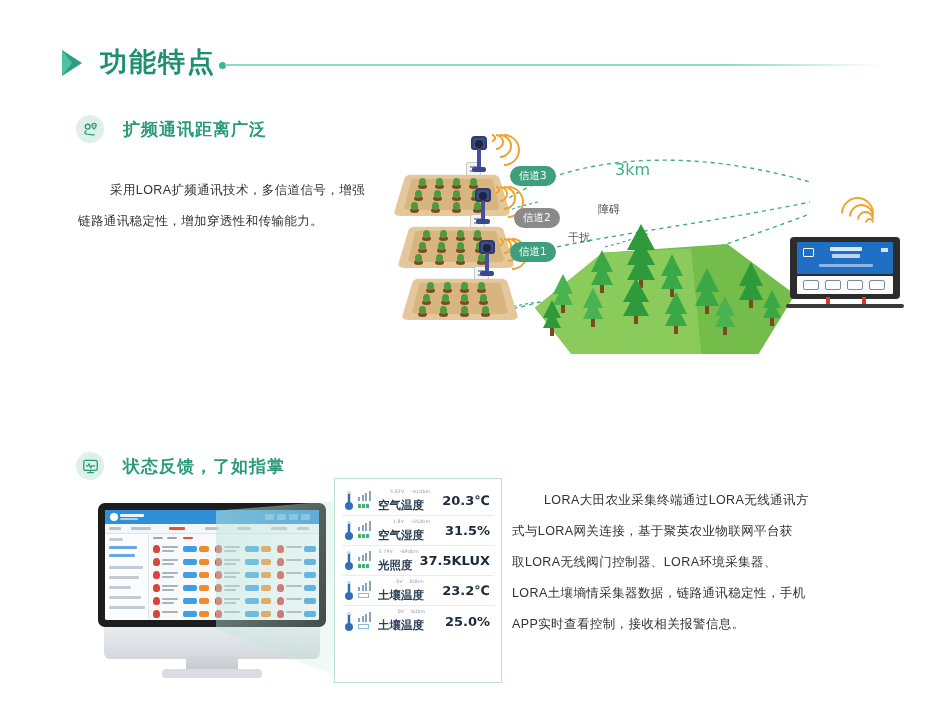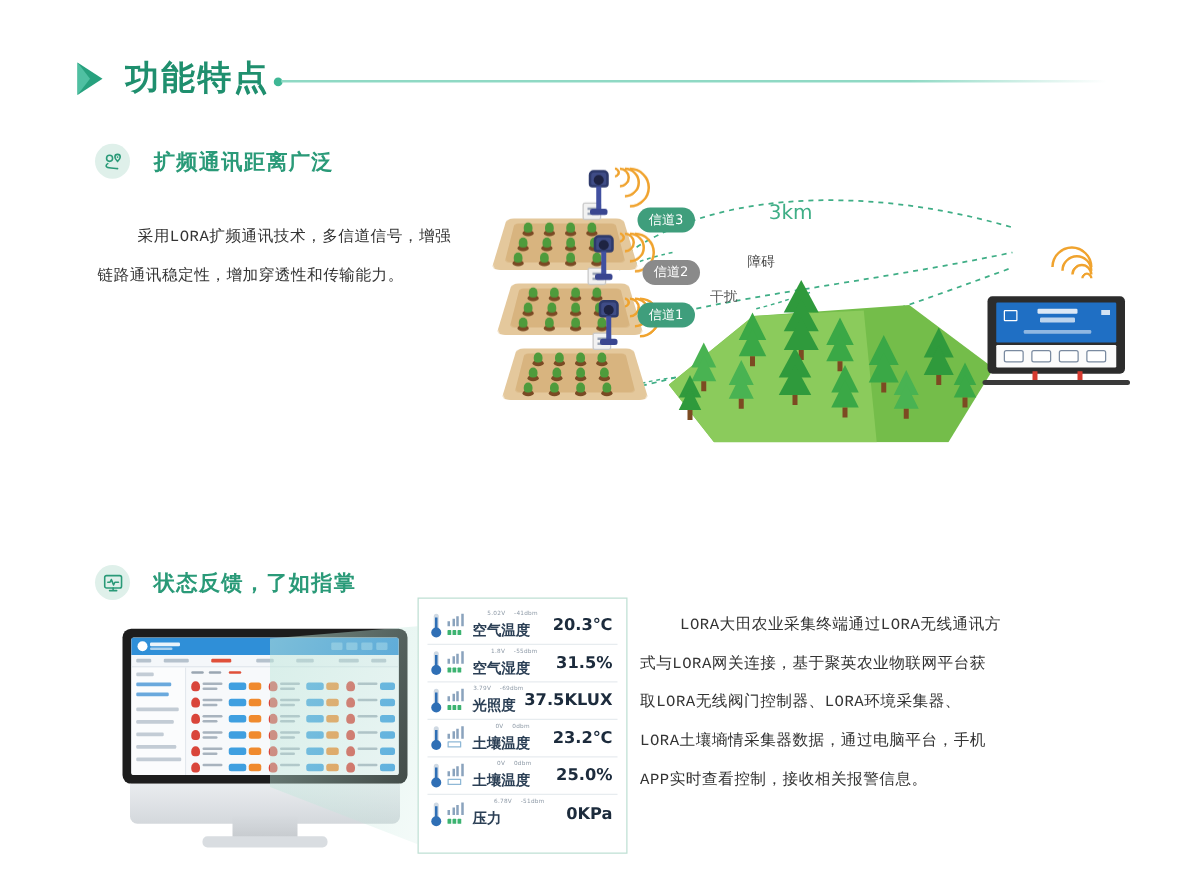--- a/index.html
+++ b/index.html
@@ -49,21 +49,21 @@
     flex:0 0 auto;
   }
   .sec-title{
     font-size:17px;font-weight:bold;color:#2a9a78;letter-spacing:1px;
     font-family:"DejaVu Sans","Liberation Sans",sans-serif;
   }
 
   .body-text{
     position:absolute;
     font-size:12.5px; color:#333; line-height:31px; letter-spacing:.4px;
-    font-family:Liberation Mono, monospace;
+    font-family:Liberation Sans, sans-serif;
   }
   .body-text p{ white-space:nowrap; }
   .indent{ padding-left:32px; }
 
   
   .diagram{ position:absolute; left:390px; top:142px; width:530px; height:250px; }
 
   .plot{ position:absolute; }
   .plot .base{
     position:absolute; left:0; top:0; width:100%; height:100%;
@@ -523,21 +523,21 @@
       <path d="M12 17.5v3M8 20.5h8" stroke-linecap="round"></path>
     </svg>
   </span>
   <span class="sec-title">状态反馈，了如指掌</span>
 </div>
 
 <div class="body-text" style="left:512px;top:485px;width:350px;">
   <p class="indent">LORA大田农业采集终端通过LORA无线通讯方</p>
   <p>式与LORA网关连接，基于聚英农业物联网平台获</p>
   <p>取LORA无线阀门控制器、LORA环境采集器、</p>
-  <p>LORA土壤墒情采集器数据，通过电脑平台，手机</p>
+  <p>LORA土壤墒情采集器数据，链路通讯稳定性，手机</p>
   <p>APP实时查看控制，接收相关报警信息。</p>
 </div>
 
 <div class="monitor">
   <div class="mon-bezel">
     <div class="mon-screen">
       <div class="dash-top">
         <span class="dash-logo"></span>
         <span class="dash-logo2"></span>
           <span class="dash-logo3"></span>
@@ -775,37 +775,13 @@
     <span class="smid">
       <span class="stiny">
           <span>0V</span>
           <span>0dbm</span>
         </span>
       <span class="slabel">土壤温度</span>
     </span>
     <span class="sval">25.0%</span>
   </div>
 
-  <div class="srow">
-    <span class="therm">
-        <i class="tube"></i>
-        <i class="fill"></i>
-        <i class="bulb"></i>
-      </span>
-    <span class="bars">
-        <b></b>
-        <b></b>
-        <b></b>
-        <b></b>
-        <i></i>
-        <i></i>
-        <i></i>
-      </span>
-    <span class="smid">
-      <span class="stiny">
-          <span>6.78V</span>
-          <span>-51dbm</span>
-        </span>
-      <span class="slabel">压力</span>
-    </span>
-    <span class="sval">0KPa</span>
-  </div>
 </div>
 
 </body></html>

